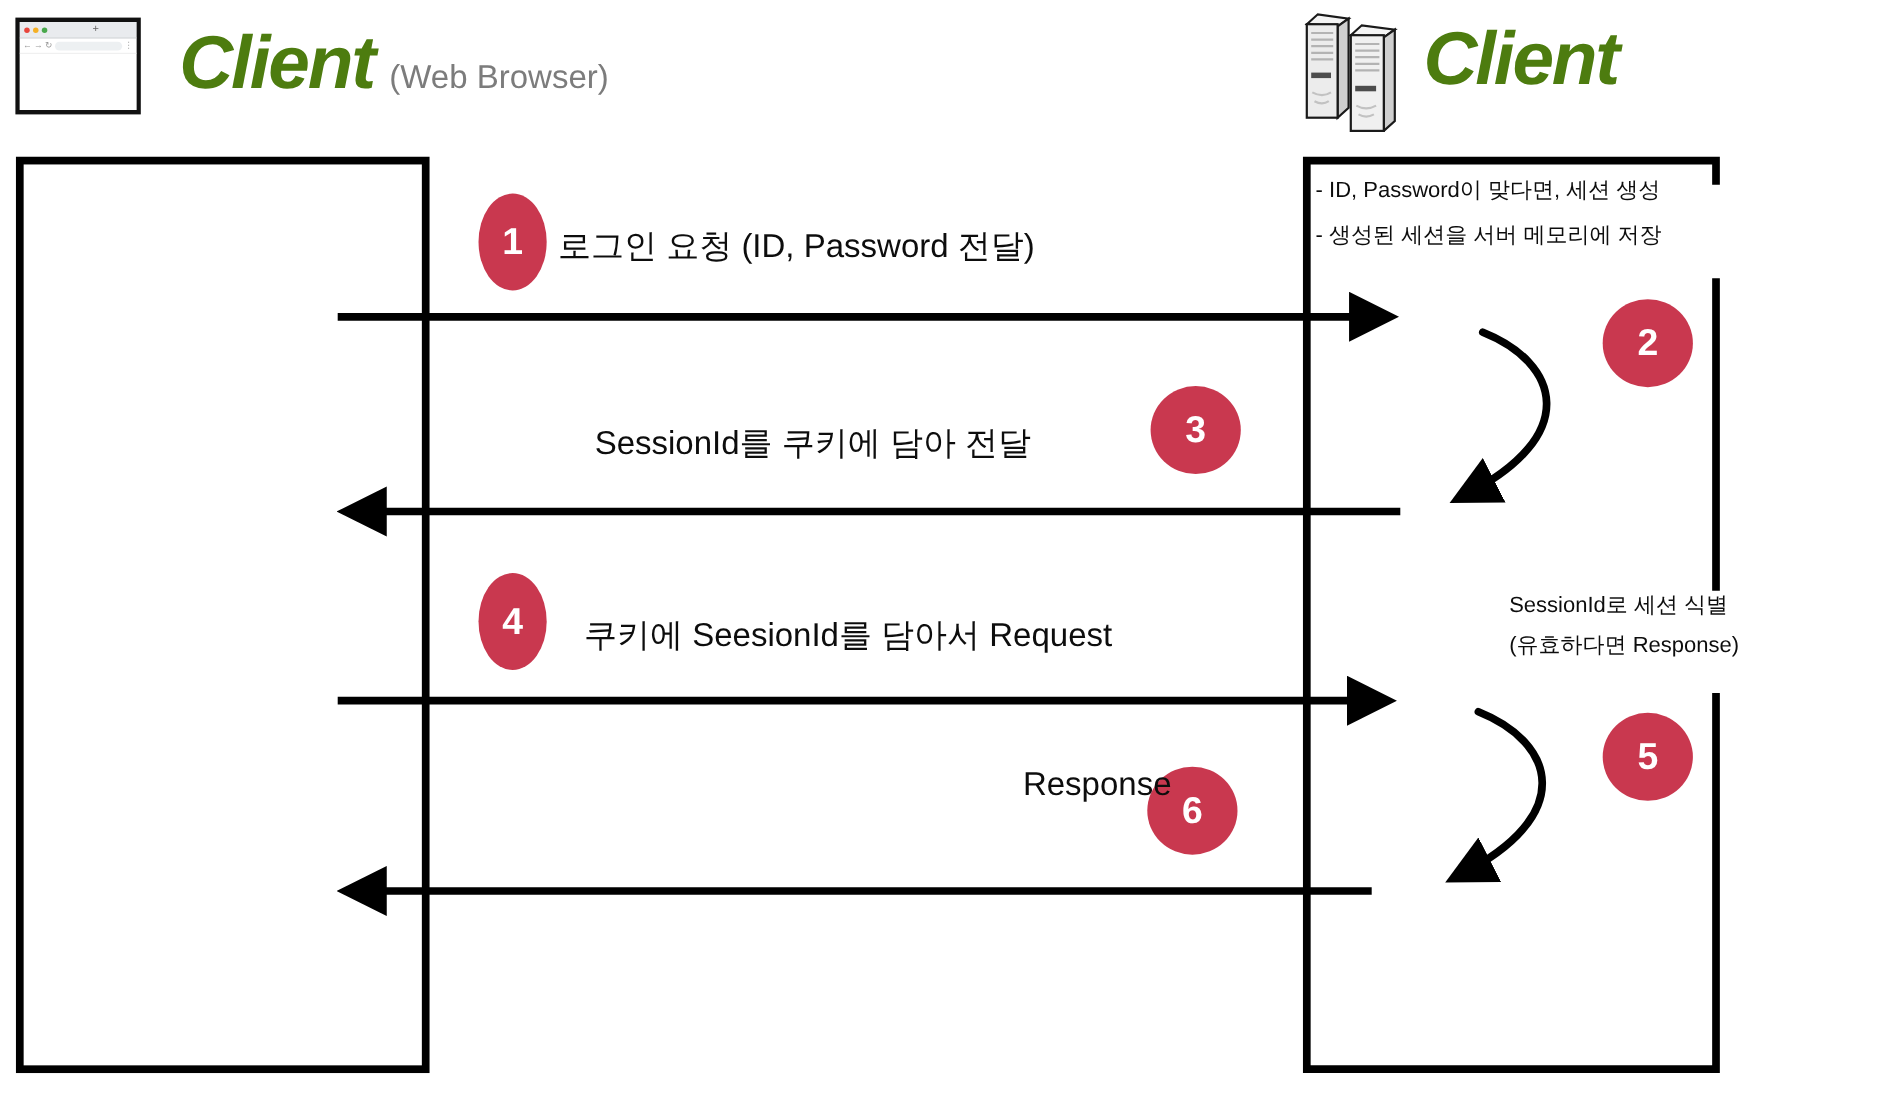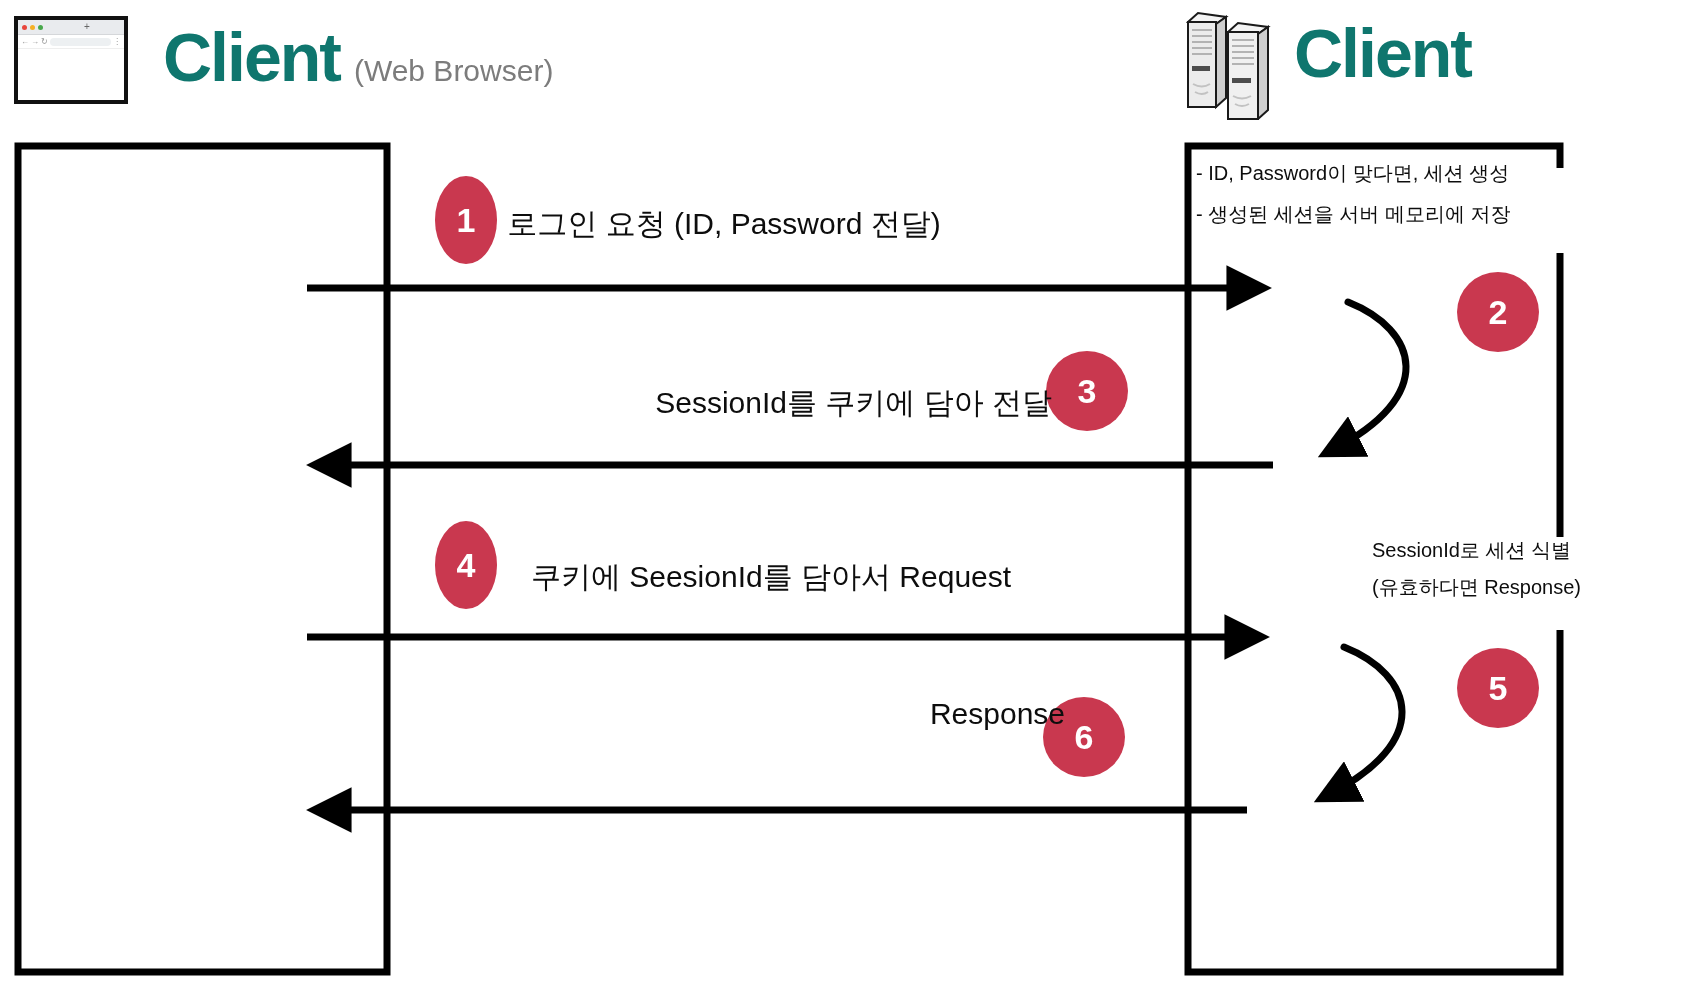--- a/index.html
+++ b/index.html
@@ -10,21 +10,21 @@
   html,body{margin:0;padding:0;background:#ffffff;}
   .canvas{
     position:relative;width:1706px;height:995px;background:#ffffff;
     font-family:"Liberation Sans","DejaVu Sans",sans-serif;color:#111;
     overflow:hidden;
   }
   
   .hdr{position:absolute;display:flex;align-items:baseline;white-space:nowrap;}
   .hdr-client{left:163px;top:10px;}
   .hdr-server{left:1294px;top:14px;}
-  .hdr .title{font-size:68px;font-weight:800;letter-spacing:-2px;color:#0f766e;}
+  .hdr .title{font-size:68px;font-weight:800;letter-spacing:-2px;color:#4d7c0f;font-style:italic;}
   .hdr .subtitle{font-size:30px;color:var(--subtitle-gray);margin-left:14px;font-weight:400;margin-top:44px;}
   
   .browser{position:absolute;left:14px;top:16px;width:114px;height:88px;
     border:4px solid #111;background:#fff;box-sizing:border-box;display:flex;flex-direction:column;}
   .browser .bar{height:14px;background:#e9ebee;border-bottom:1px solid #d5d7da;
     display:flex;align-items:center;padding:0 4px;gap:3px;position:relative;}
   .browser .dot{width:5px;height:5px;border-radius:50%;}
   .dot-red{background:#e8453c;} .dot-yellow{background:#f5b025;} .dot-green{background:#49a84c;}
   .browser .newtab{position:absolute;left:66px;top:0;font-size:10px;color:#666;line-height:14px;}
   .browser .addr{height:13px;background:#fff;border-bottom:1px solid #eee;
@@ -41,21 +41,21 @@
     font-size:34px;}
   .badge-1{left:435px;top:176px;width:62px;height:88px;}
   .badge-2{left:1457px;top:272px;width:82px;height:80px;}
   .badge-3{left:1046px;top:351px;width:82px;height:80px;}
   .badge-4{left:435px;top:521px;width:62px;height:88px;}
   .badge-5{left:1457px;top:648px;width:82px;height:80px;}
   .badge-6{left:1043px;top:697px;width:82px;height:80px;}
   
   .msg{position:absolute;font-size:30px;color:#0d0d0d;text-align:center;width:550px;white-space:nowrap;}
   .msg-1{left:449px;top:204px;}
-  .msg-3{left:502px;top:383px;text-align:right;}
+  .msg-3{left:464px;top:383px;}
   .msg-4{left:496px;top:557px;}
   .msg-6{left:515px;top:697px;text-align:right;}
   .note{position:absolute;font-size:20px;color:#0d0d0d;white-space:nowrap;}
   .note-2{left:1196px;top:153px;line-height:41px;}
   .note-5{left:1372px;top:532px;line-height:37px;}
 </style>
 </head>
 <body>
 
 <div class="canvas">

